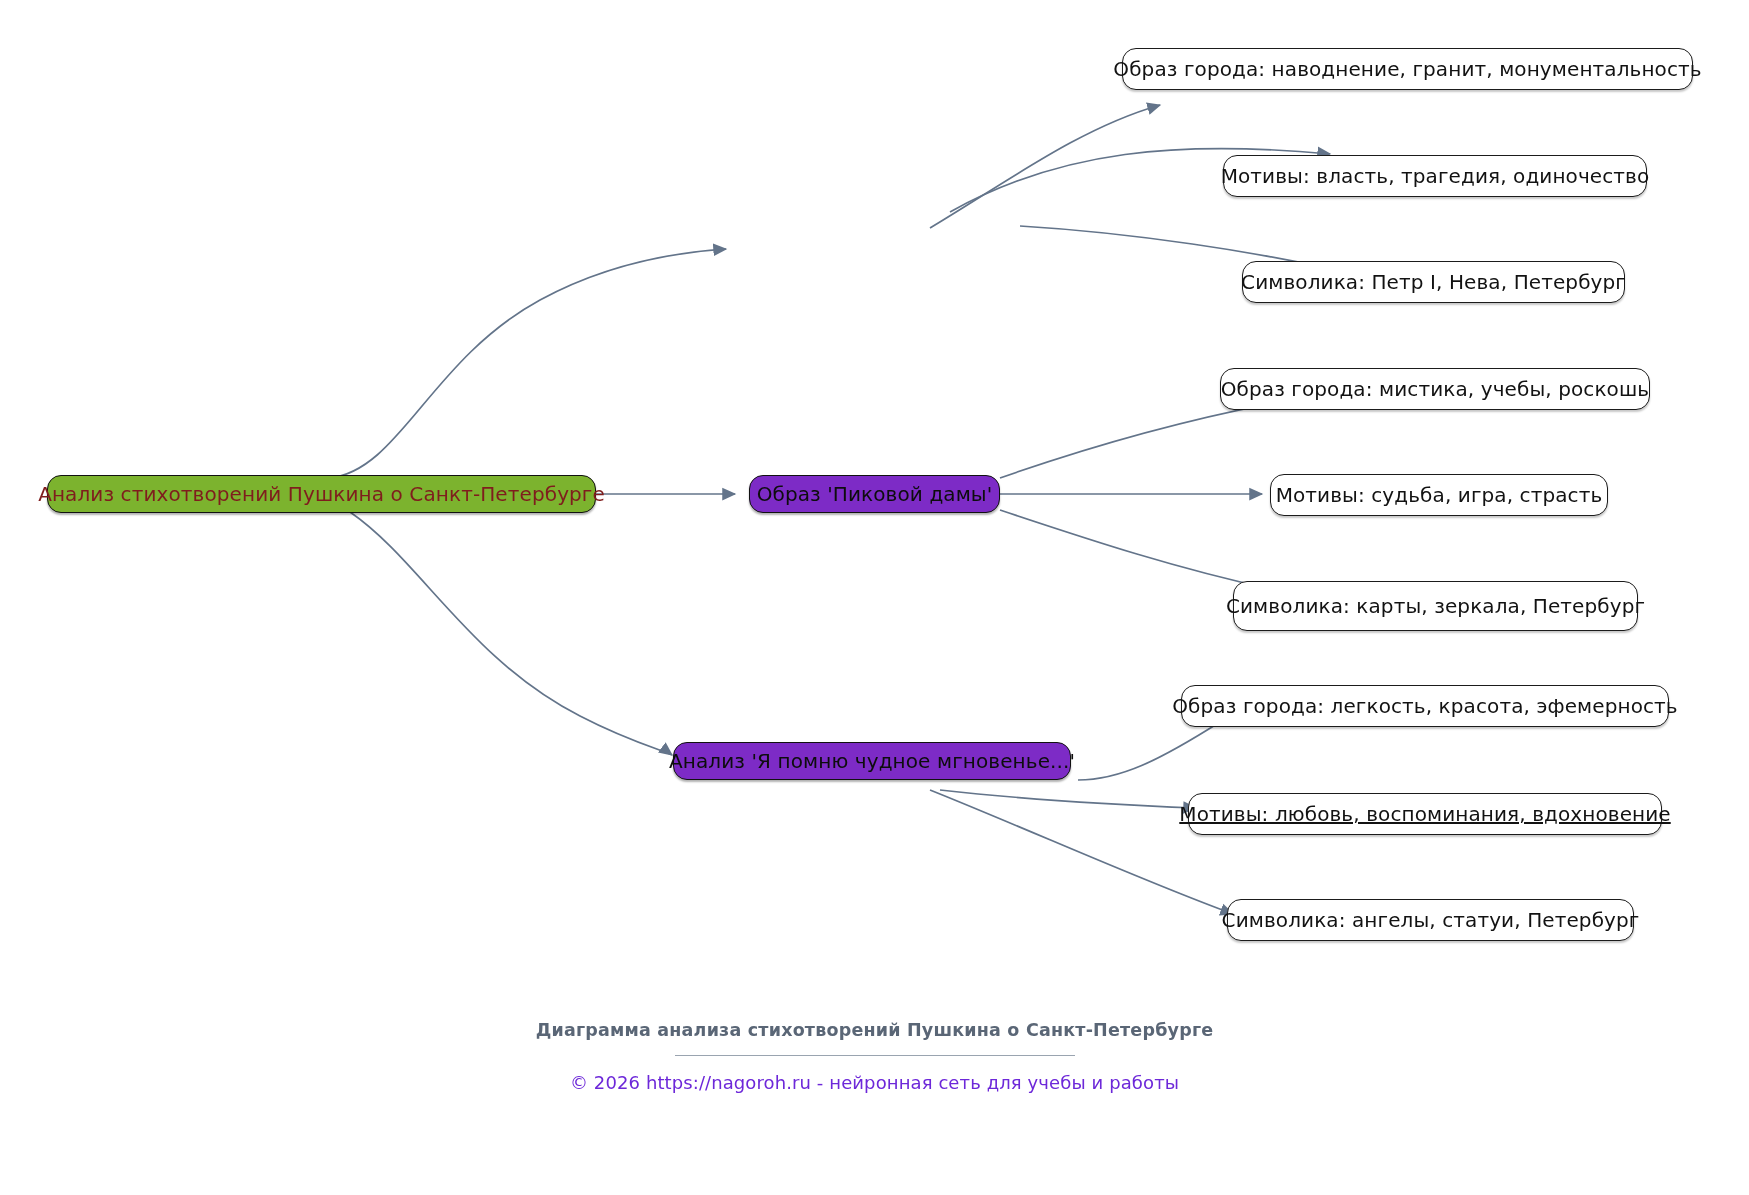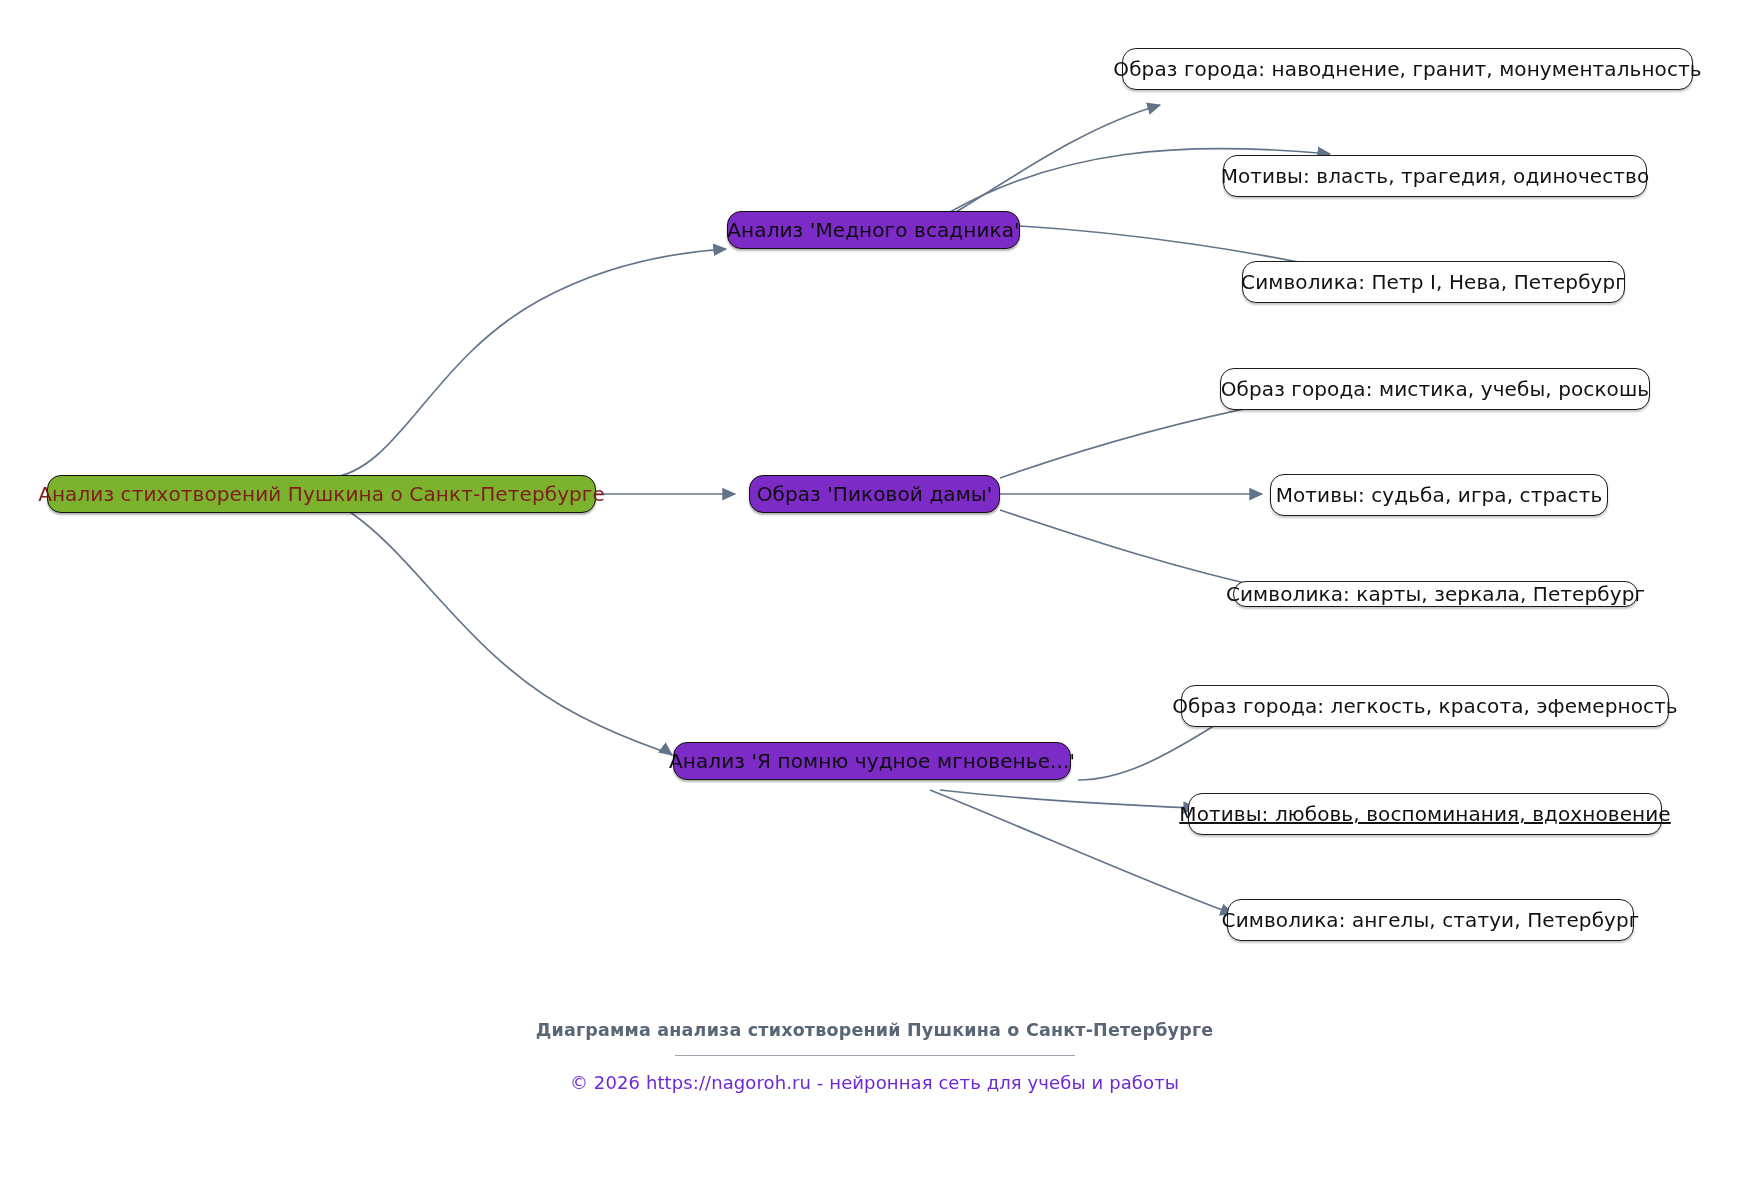--- a/index.html
+++ b/index.html
@@ -112,23 +112,20 @@
       <path d="M 1078 780 C 1120 780, 1160 760, 1220 722 C 1250 705, 1268 700, 1272 700"></path>
       <path d="M 940 790 C 1030 800, 1120 805, 1196 808"></path>
       <path d="M 930 790 C 1030 830, 1140 880, 1233 914"></path>
     </g>
   </svg>
 
   <div class="node node-root" style="left:47px; top:475px; width:549px; height:38px;">
     <span>Анализ стихотворений Пушкина о Санкт-Петербурге</span>
   </div>
 
-  <div class="node node-branch" style="left:727px; top:211px; width:293px; height:38px;">
-    <span>Анализ 'Медного всадника'</span>
-  </div>
 
   <div class="node node-branch" style="left:749px; top:475px; width:251px; height:38px;">
     <span>Образ 'Пиковой дамы'</span>
   </div>
 
   <div class="node node-branch" style="left:673px; top:742px; width:398px; height:38px;">
     <span>Анализ 'Я помню чудное мгновенье...'</span>
   </div>
 
   <div class="node node-leaf" style="left:1122px; top:48px; width:571px; height:42px;">
@@ -144,21 +141,21 @@
   </div>
 
   <div class="node node-leaf" style="left:1220px; top:368px; width:430px; height:42px;">
     <span>Образ города: мистика, учебы, роскошь</span>
   </div>
 
   <div class="node node-leaf" style="left:1270px; top:474px; width:338px; height:42px;">
     <span>Мотивы: судьба, игра, страсть</span>
   </div>
 
-  <div class="node node-leaf" style="left:1233px; top:581px; width:405px; height:26px;">
+  <div class="node node-leaf" style="left:1233px; top:581px; width:405px; height:50px;">
     <span>Символика: карты, зеркала, Петербург</span>
   </div>
 
   <div class="node node-leaf" style="left:1181px; top:685px; width:488px; height:42px;">
     <span>Образ города: легкость, красота, эфемерность</span>
   </div>
 
   <div class="node node-leaf" style="left:1188px; top:793px; width:474px; height:42px;text-decoration:underline;">
     <span>Мотивы: любовь, воспоминания, вдохновение</span>
   </div>

